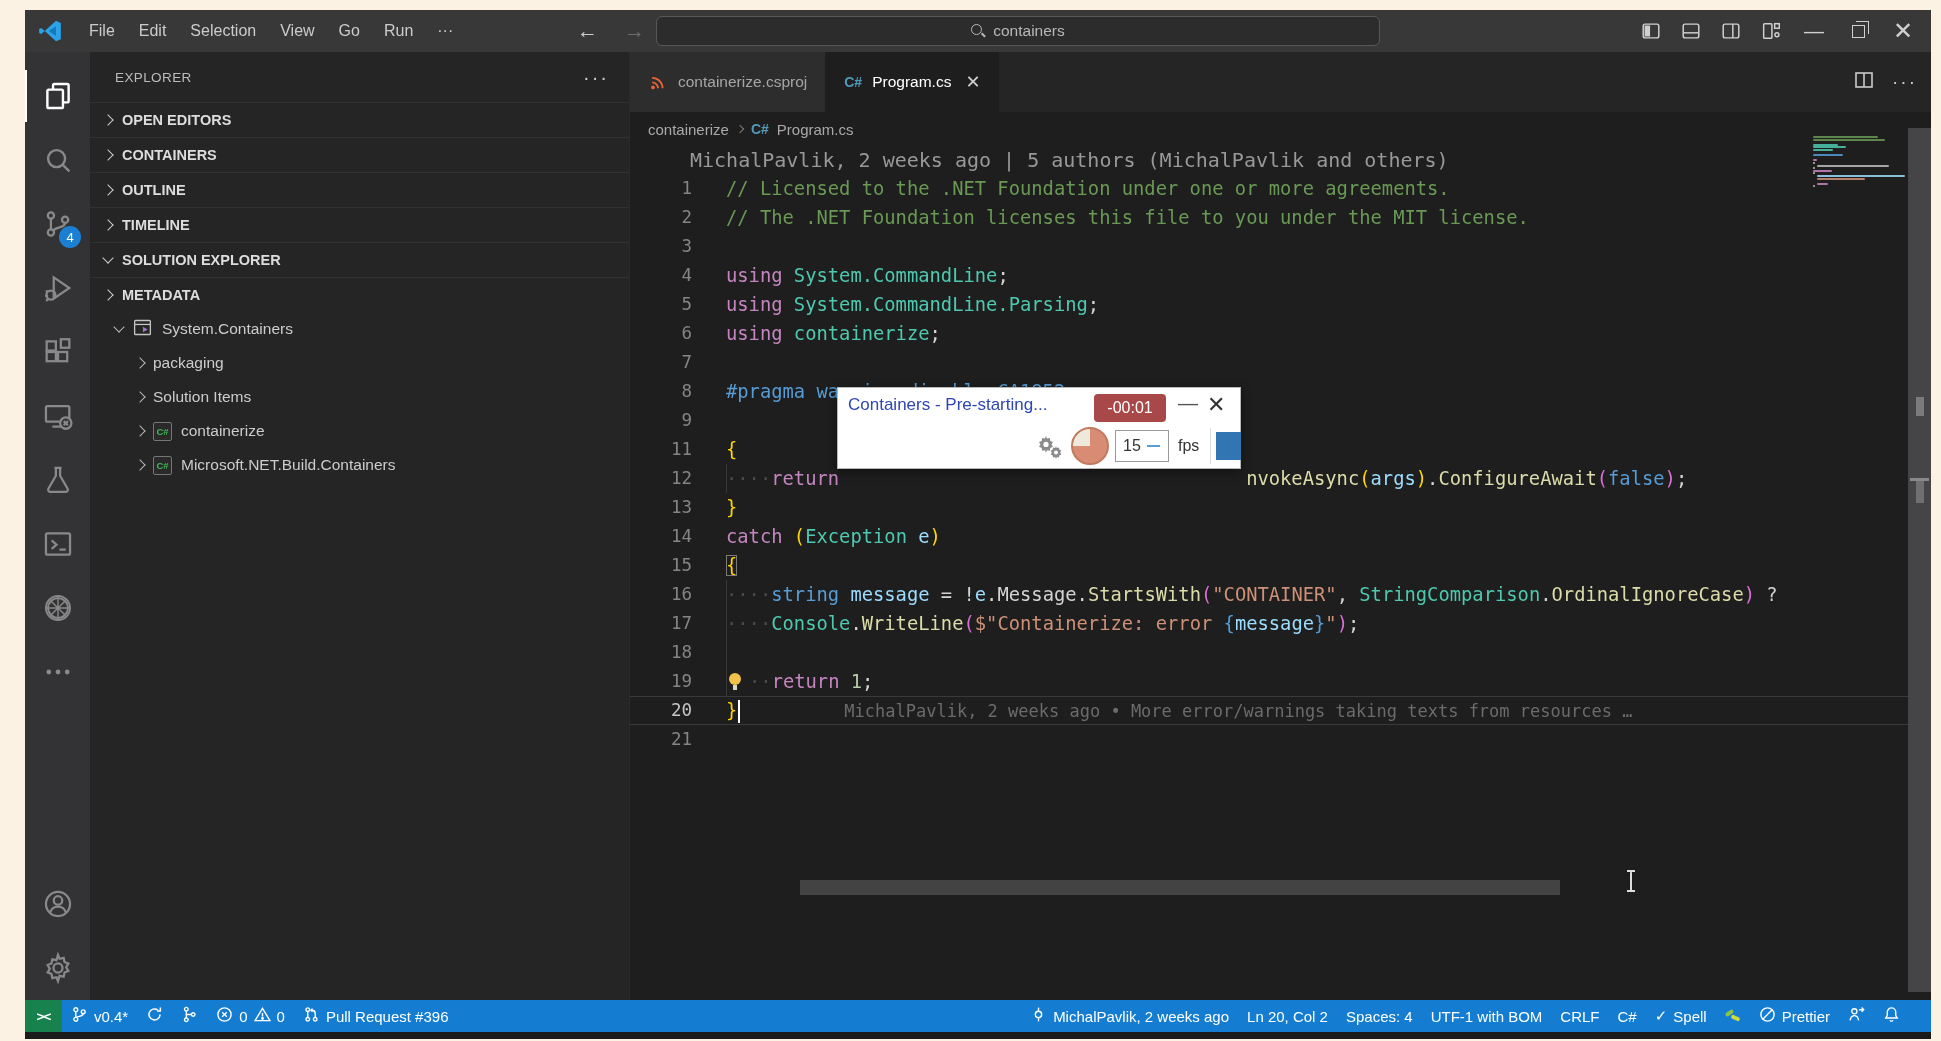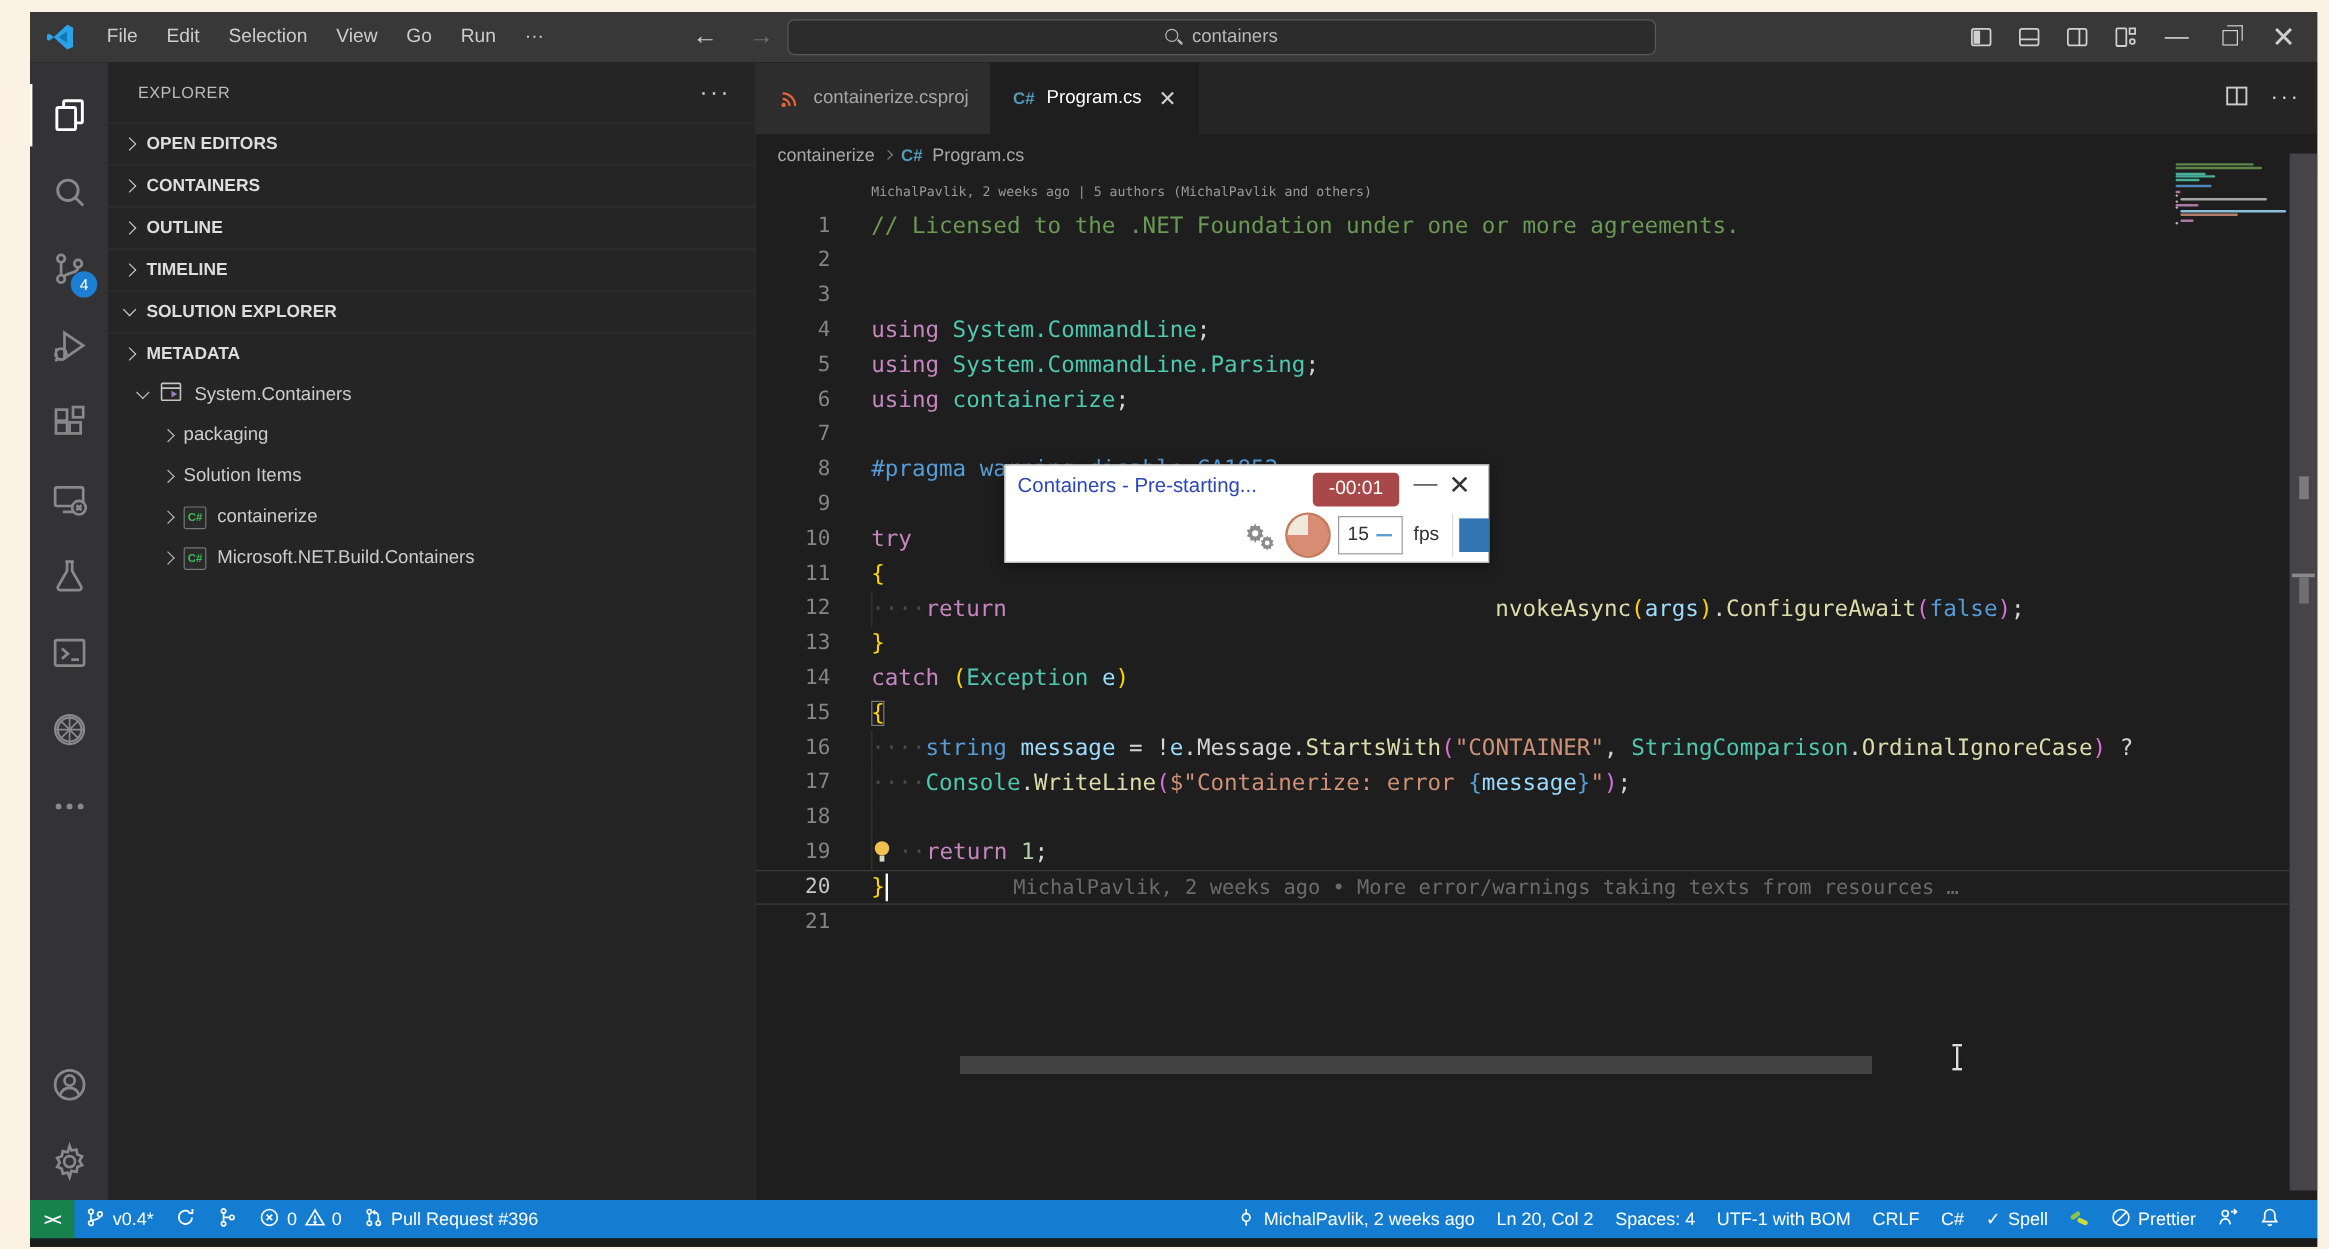--- a/index.html
+++ b/index.html
@@ -60,21 +60,21 @@
   .tab-corner { position:absolute; right:14px; top:0; height:60px; display:flex; align-items:center; gap:16px; color:#cbcbcb; }
   .tab-corner svg { width:24px; height:24px; }
   .tab-corner .dots { font-size:19px; letter-spacing:2px; }
   .cs-mini { color:#519aba; font-weight:bold; font-size:14px; }
 
   .breadcrumbs { position:absolute; left:0; top:60px; width:100%; height:34px; display:flex; align-items:center; gap:8px; padding-left:18px; font-size:15px; color:#a9a9a9; background:#1e1e1e; }
   .bc-chev { width:6px; height:6px; border-right:1.5px solid #7a7a7a; border-bottom:1.5px solid #7a7a7a; transform:rotate(-45deg); }
 
   
   .code { position:absolute; left:0; top:94px; width:100%; height:854px; font-family:"DejaVu Sans Mono",monospace; font-size:18.8px; }
-  .codelens { height:28px; line-height:28px; margin-left:96px; color:#999999; font-size:11px; white-space:pre; }
+  .codelens { height:28px; line-height:28px; margin-left:60px; color:#999999; font-size:20px; white-space:pre; }
   .code-line { position:relative; height:29px; line-height:29px; white-space:pre; }
   .code-line .num { position:absolute; left:0; top:0; width:62px; text-align:right; color:#858585; font-size:17.5px; }
   .code-line.current .num { color:#c6c6c6; }
   .code-line .ltext { position:absolute; left:96px; top:0; }
   .code-line.current { box-shadow:inset 0 1px 0 #3a3a3a, inset 0 -1px 0 #3a3a3a; }
   .code-line .guide { position:absolute; left:96px; top:0; bottom:0; border-left:1px solid #383838; }
   .seg-box { outline:1px solid #7b7b7b; outline-offset:-1px; }
   .cursor-caret { display:inline-block; width:2px; height:23px; background:#ffffff; vertical-align:middle; margin-left:1px; }
   .blame { color:#6b6b6b; font-size:17px; margin-left:104px; }
   .bulb { display:inline-block; width:23px; height:20px; position:relative; vertical-align:middle; }
@@ -347,29 +347,28 @@
         <span>containerize</span>
         <span class="bc-chev"></span>
         <span class="cs-mini">C#</span>
         <span>Program.cs</span>
       </div>
 
       <div class="code">
         <div class="codelens">MichalPavlik, 2 weeks ago | 5 authors (MichalPavlik and others)</div>
         <div id="lines">
             <div class="code-line"><span class="num">1</span><span class="ltext"><span style="color: rgb(106, 153, 85);">// Licensed to the .NET Foundation under one or more agreements.</span></span></div>
-            <div class="code-line"><span class="num">2</span></div>
+            <div class="code-line"><span class="num">2</span><span class="ltext"><span style="color: rgb(106, 153, 85);">// The .NET Foundation licenses this file to you under the MIT license.</span></span></div>
             <div class="code-line"><span class="num">3</span><span class="ltext"></span></div>
             <div class="code-line"><span class="num">4</span><span class="ltext"><span style="color: rgb(197, 134, 192);">using </span><span style="color: rgb(78, 201, 176);">System.CommandLine</span><span style="color: rgb(212, 212, 212);">;</span></span></div>
             <div class="code-line"><span class="num">5</span><span class="ltext"><span style="color: rgb(197, 134, 192);">using </span><span style="color: rgb(78, 201, 176);">System.CommandLine.Parsing</span><span style="color: rgb(212, 212, 212);">;</span></span></div>
             <div class="code-line"><span class="num">6</span><span class="ltext"><span style="color: rgb(197, 134, 192);">using </span><span style="color: rgb(78, 201, 176);">containerize</span><span style="color: rgb(212, 212, 212);">;</span></span></div>
             <div class="code-line"><span class="num">7</span><span class="ltext"></span></div>
             <div class="code-line"><span class="num">8</span><span class="ltext"><span style="color: rgb(86, 156, 214);">#pragma warning disable CA1852</span></span></div>
             <div class="code-line"><span class="num">9</span><span class="ltext"></span></div>
-            <div class="code-line"><span class="num">10</span><span class="ltext"><span style="color: rgb(197, 134, 192);">try</span></span></div>
             <div class="code-line"><span class="num">11</span><span class="ltext"><span style="color: rgb(255, 215, 0);">{</span></span></div>
             <div class="code-line"><span class="num">12</span><span class="guide"></span><span class="ltext"><span style="color: rgb(74, 74, 74);">····</span><span style="color: rgb(197, 134, 192);">return</span><span style="color: rgb(212, 212, 212);">                                    </span><span style="color: rgb(220, 220, 170);">nvokeAsync</span><span style="color: rgb(255, 215, 0);">(</span><span style="color: rgb(156, 220, 254);">args</span><span style="color: rgb(255, 215, 0);">)</span><span style="color: rgb(212, 212, 212);">.</span><span style="color: rgb(220, 220, 170);">ConfigureAwait</span><span style="color: rgb(218, 112, 214);">(</span><span style="color: rgb(86, 156, 214);">false</span><span style="color: rgb(218, 112, 214);">)</span><span style="color: rgb(212, 212, 212);">;</span></span></div>
             <div class="code-line"><span class="num">13</span><span class="ltext"><span style="color: rgb(255, 215, 0);">}</span></span></div>
             <div class="code-line"><span class="num">14</span><span class="ltext"><span style="color: rgb(197, 134, 192);">catch</span><span style="color: rgb(212, 212, 212);"> </span><span style="color: rgb(255, 215, 0);">(</span><span style="color: rgb(78, 201, 176);">Exception</span><span style="color: rgb(212, 212, 212);"> </span><span style="color: rgb(156, 220, 254);">e</span><span style="color: rgb(255, 215, 0);">)</span></span></div>
             <div class="code-line"><span class="num">15</span><span class="ltext"><span class="seg-box" style="color: rgb(255, 215, 0);">{</span></span></div>
             <div class="code-line"><span class="num">16</span><span class="guide"></span><span class="ltext"><span style="color: rgb(74, 74, 74);">····</span><span style="color: rgb(86, 156, 214);">string</span><span style="color: rgb(212, 212, 212);"> </span><span style="color: rgb(156, 220, 254);">message</span><span style="color: rgb(212, 212, 212);"> = </span><span style="color: rgb(212, 212, 212);">!</span><span style="color: rgb(156, 220, 254);">e</span><span style="color: rgb(212, 212, 212);">.</span><span style="color: rgb(212, 212, 212);">Message</span><span style="color: rgb(212, 212, 212);">.</span><span style="color: rgb(220, 220, 170);">StartsWith</span><span style="color: rgb(218, 112, 214);">(</span><span style="color: rgb(206, 145, 120);">"CONTAINER"</span><span style="color: rgb(212, 212, 212);">, </span><span style="color: rgb(78, 201, 176);">StringComparison</span><span style="color: rgb(212, 212, 212);">.</span><span style="color: rgb(220, 220, 170);">OrdinalIgnoreCase</span><span style="color: rgb(218, 112, 214);">)</span><span style="color: rgb(212, 212, 212);"> ?</span></span></div>
             <div class="code-line"><span class="num">17</span><span class="guide"></span><span class="ltext"><span style="color: rgb(74, 74, 74);">····</span><span style="color: rgb(78, 201, 176);">Console</span><span style="color: rgb(212, 212, 212);">.</span><span style="color: rgb(220, 220, 170);">WriteLine</span><span style="color: rgb(218, 112, 214);">(</span><span style="color: rgb(206, 145, 120);">$"</span><span style="color: rgb(206, 145, 120);">Containerize: error </span><span style="color: rgb(86, 156, 214);">{</span><span style="color: rgb(156, 220, 254);">message</span><span style="color: rgb(86, 156, 214);">}</span><span style="color: rgb(206, 145, 120);">"</span><span style="color: rgb(218, 112, 214);">)</span><span style="color: rgb(212, 212, 212);">;</span></span></div>
             <div class="code-line"><span class="num">18</span><span class="guide"></span><span class="ltext"></span></div>
             <div class="code-line"><span class="num">19</span><span class="guide"></span><span class="ltext"><span class="bulb"></span><span style="color: rgb(74, 74, 74);">··</span><span style="color: rgb(197, 134, 192);">return</span><span style="color: rgb(212, 212, 212);"> </span><span style="color: rgb(181, 206, 168);">1</span><span style="color: rgb(212, 212, 212);">;</span></span></div>
             <div class="code-line current"><span class="num">20</span><span class="ltext"><span style="color: rgb(255, 215, 0);">}</span><span class="cursor-caret"></span><span class="blame">MichalPavlik, 2 weeks ago • More error/warnings taking texts from resources …</span></span></div>

